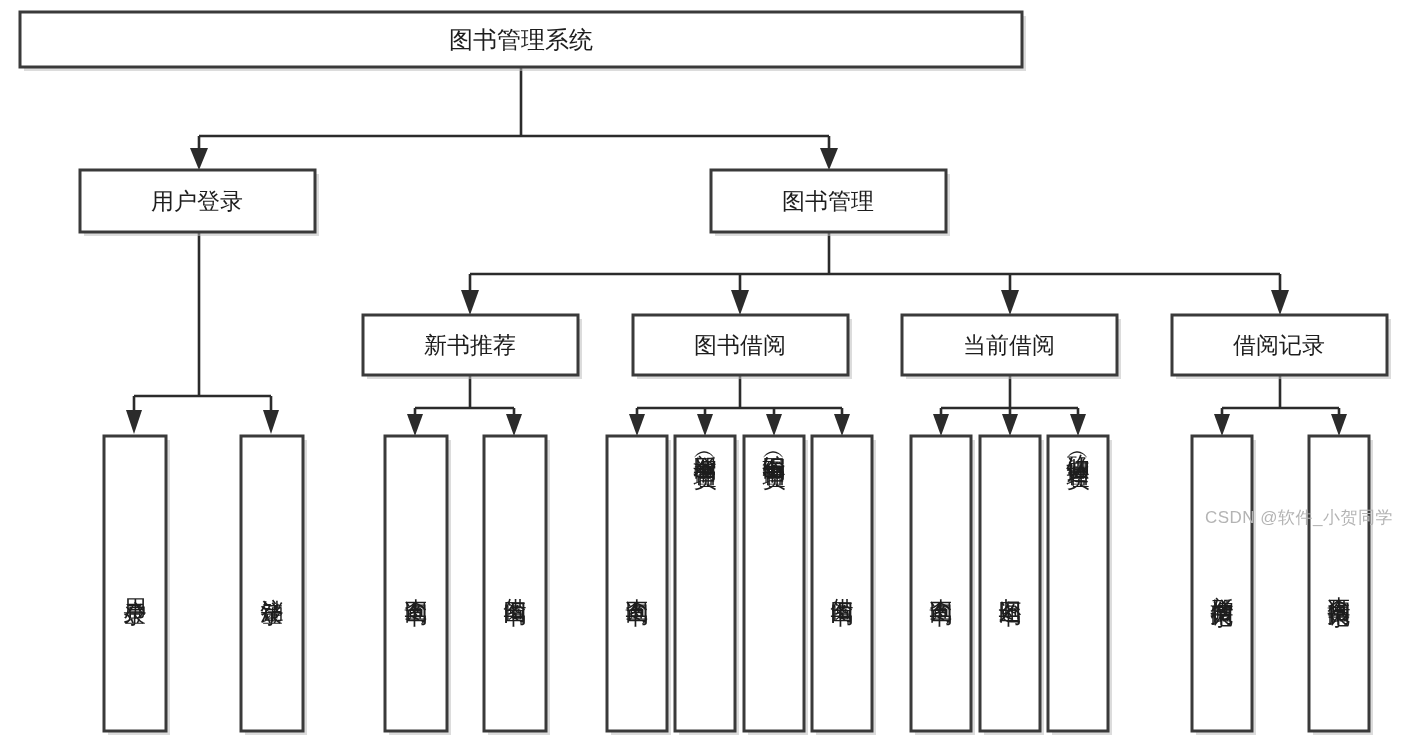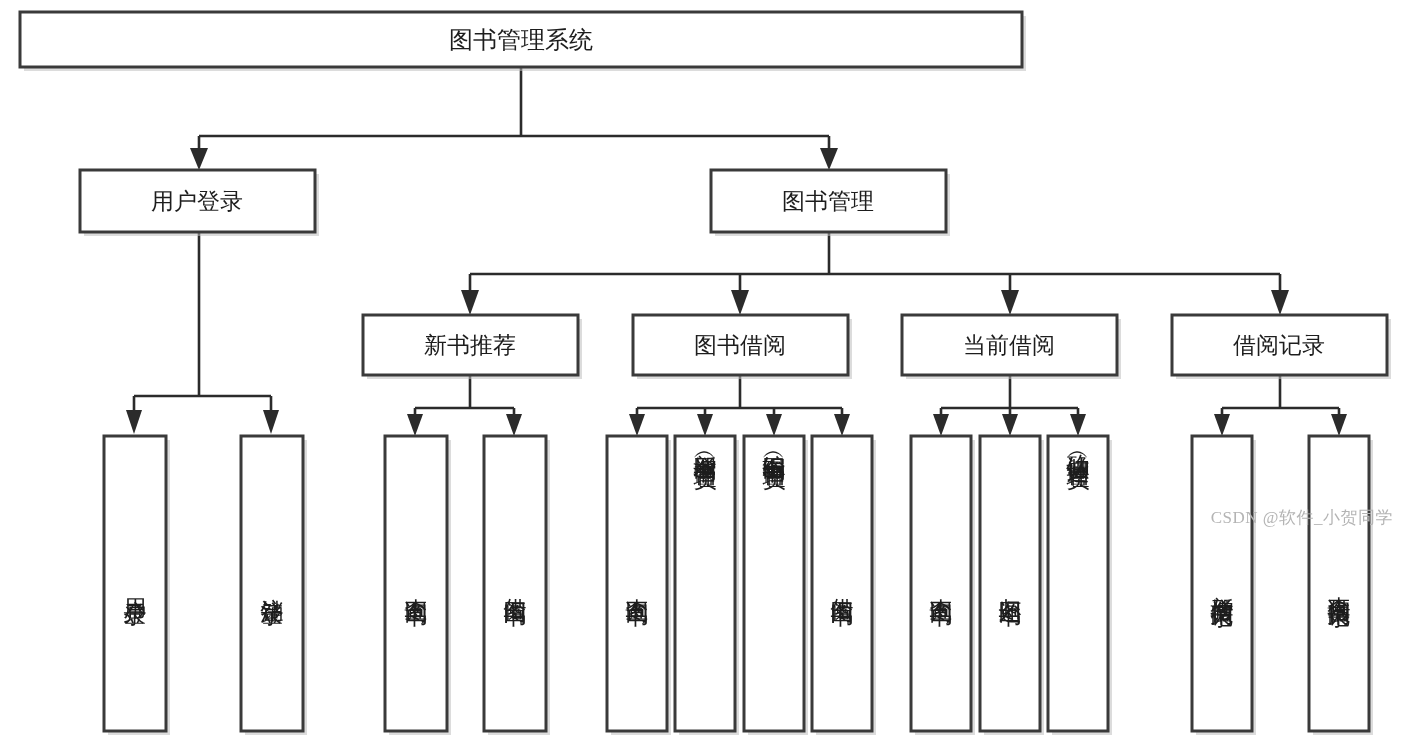--- a/index.html
+++ b/index.html
@@ -74,21 +74,21 @@
     line-height: 1.08;
     letter-spacing: 2px;
     color: #1d1d1d;
     white-space: nowrap;
     text-align: center;
   }
   .watermark {
     position: absolute;
     right: 12px;
     bottom: 6px;
-    font-family: Liberation Serif, serif;
+    font-family: Liberation Sans, sans-serif;
     font-size: 17px;
     color: #b4b4b4;
     letter-spacing: 0.5px;
     white-space: nowrap;
     pointer-events: none;
   }
 </style>
 </head>
 <body>
 

